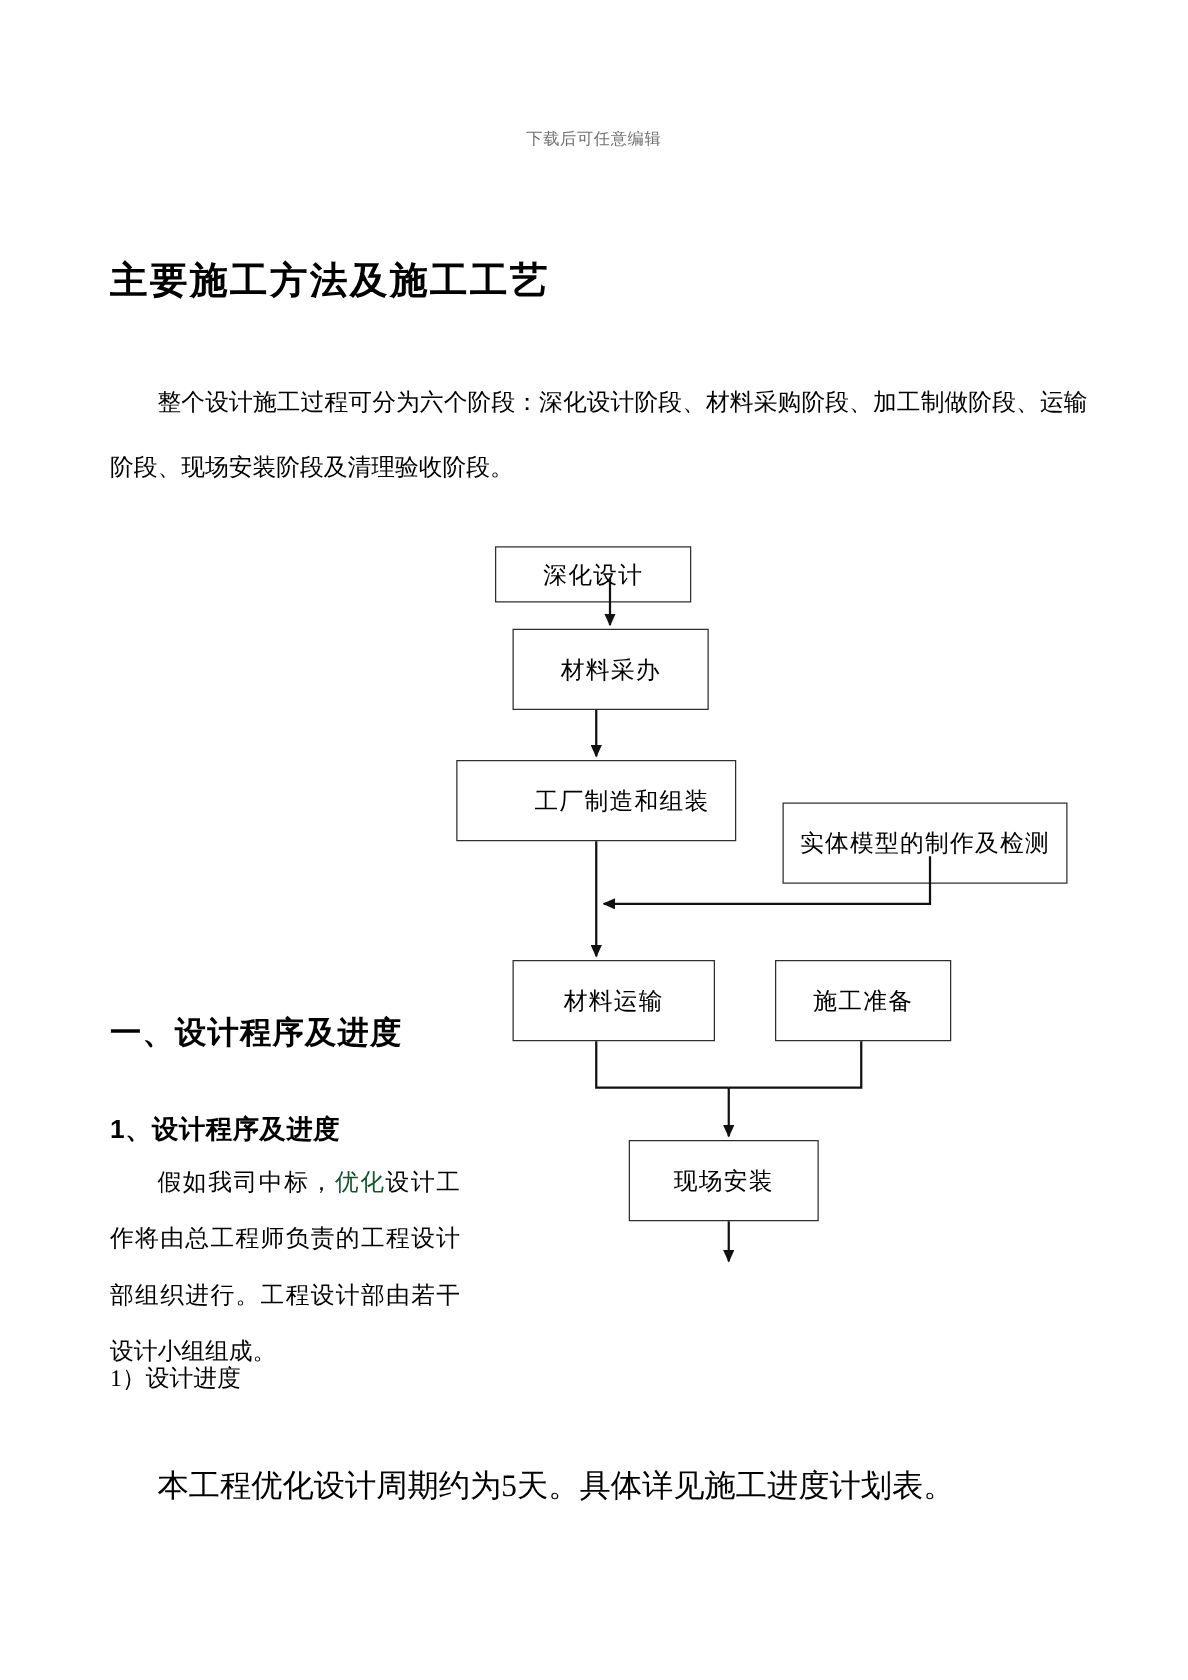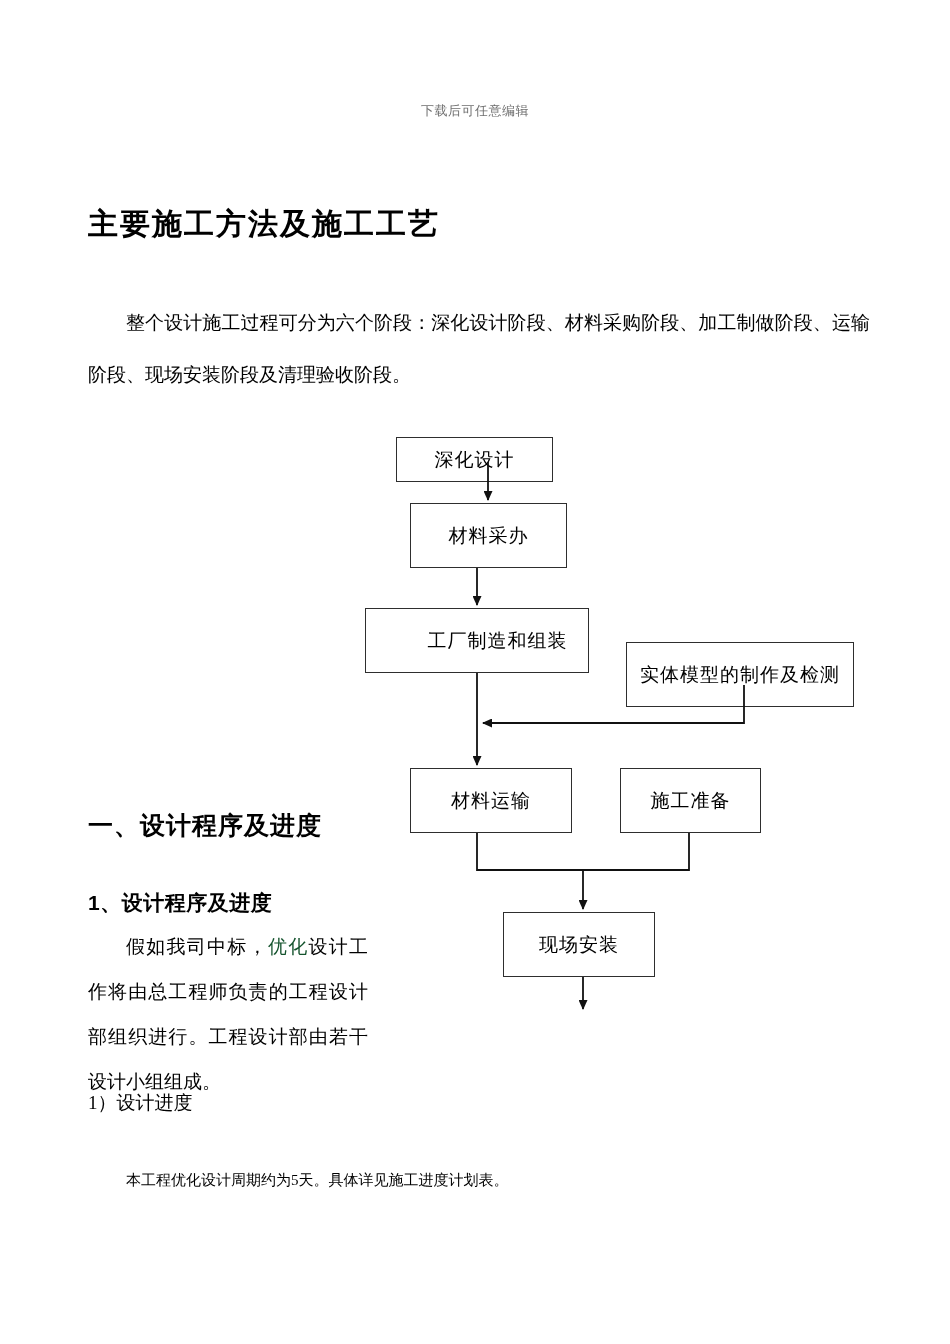--- a/index.html
+++ b/index.html
@@ -97,21 +97,21 @@
     left: 88px;
     font-size: 19px;
     font-family: "Liberation Serif", "DejaVu Serif", serif;
     white-space: nowrap;
   }
   .body-wide {
     position: absolute;
     top: 1143px;
     left: 88px;
     width: 782px;
-    font-size: 15px;
+    font-size: 25px;
     line-height: 44px;
     text-indent: 38px;
     font-family: "Liberation Serif", "DejaVu Serif", serif;
   }
 
   
   #flow {
     position: absolute;
     top: 0;
     left: 0;

